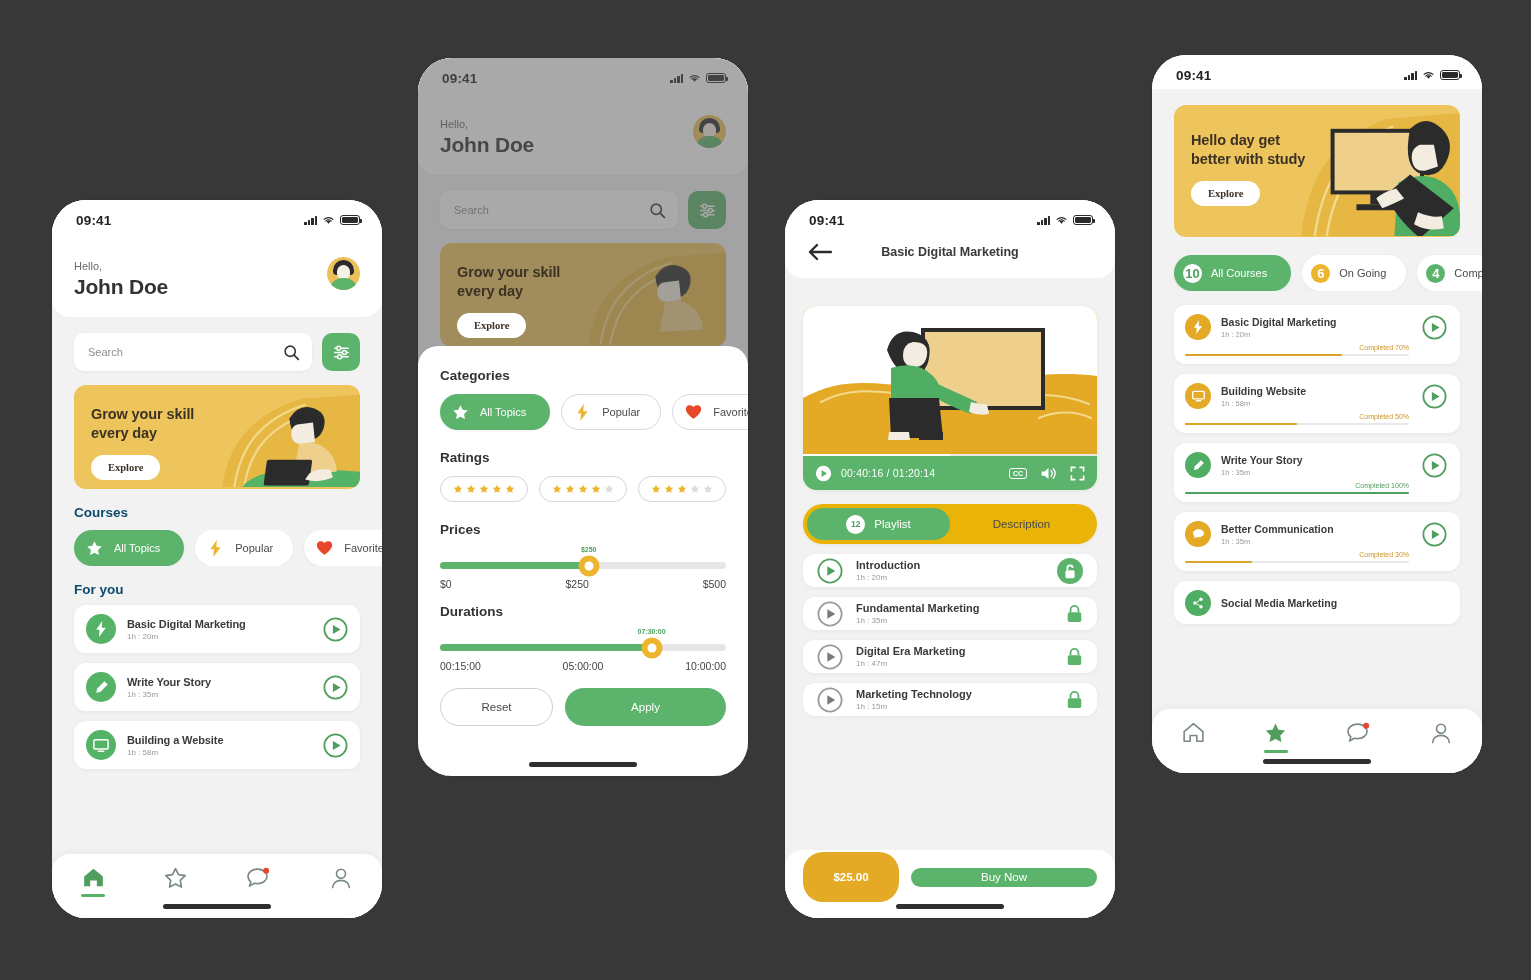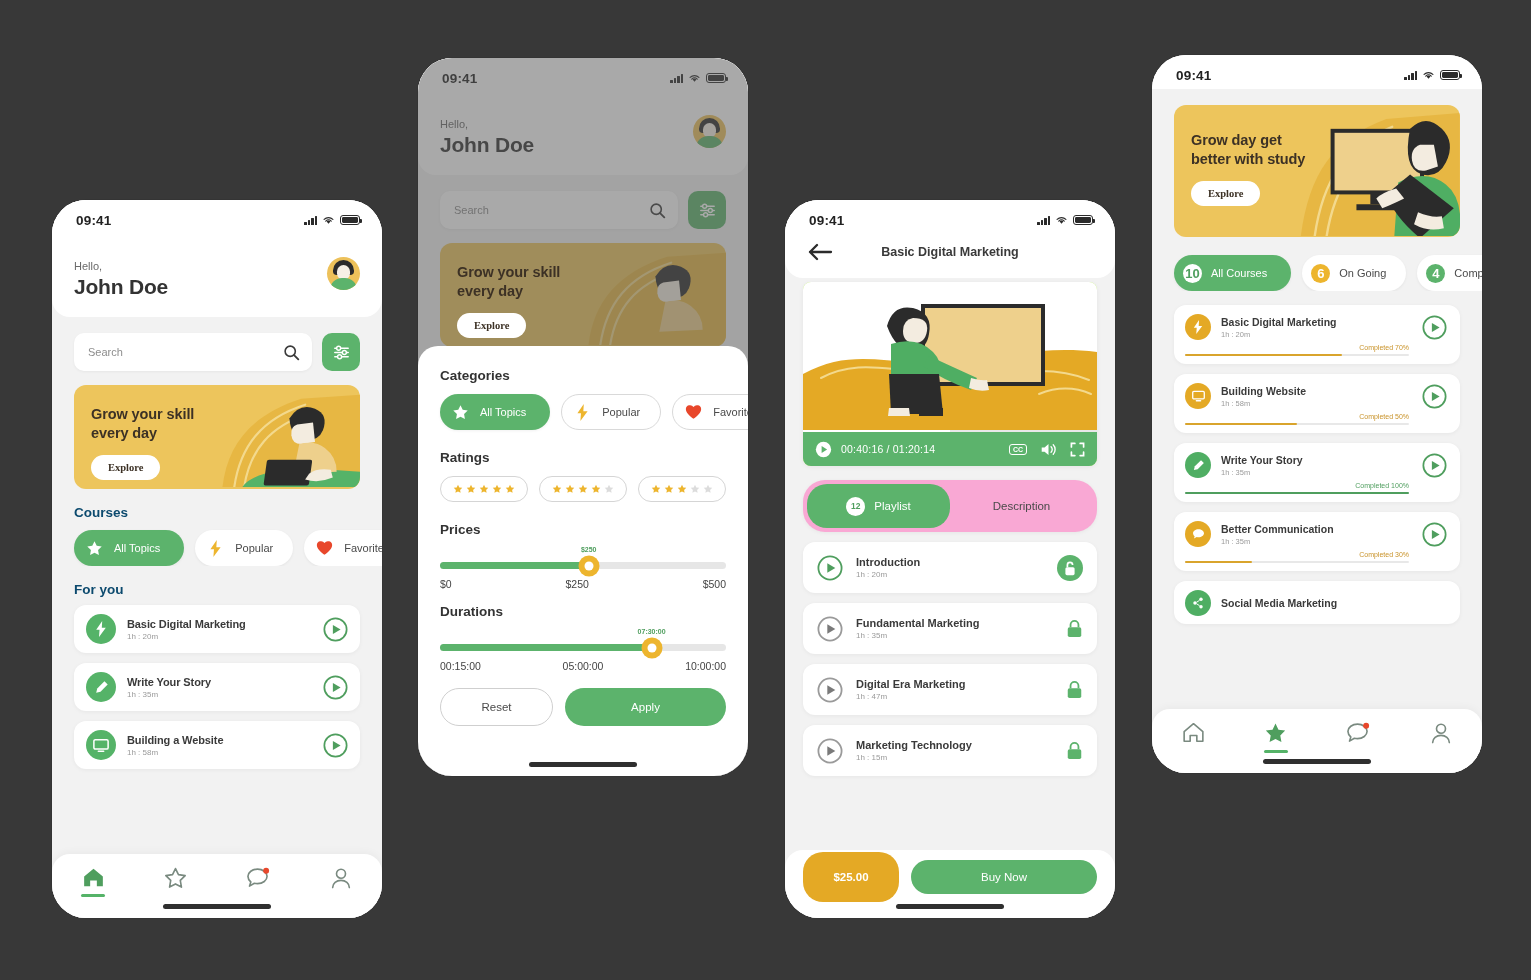--- a/index.html
+++ b/index.html
@@ -121,45 +121,45 @@
   .knob::after{content:''; width:9px; height:9px; border-radius:50%; background:#fff;}
   .knob-tip { position:absolute; top:-2px; transform:translateX(-50%); font-size:7px; color:#4f9e5e; font-weight:bold; white-space:nowrap;}
   .scale { display:flex; justify-content:space-between; font-size:10.5px; color:#444; margin-top:9px; margin-bottom:14px;}
   .sheet-btns { display:flex; gap:12px; margin-top:16px; }
   .btn-reset { flex:1; height:38px; border-radius:22px; border:1.3px solid #cfcfcf; background:#fff;
     display:flex; align-items:center; justify-content:center; font-size:11.5px; color:#4a4a4a; cursor:pointer;}
   .btn-apply { flex:1.45; height:38px; border-radius:22px; background:#5cb36c;
     display:flex; align-items:center; justify-content:center; font-size:11.5px; color:#fff; cursor:pointer;}
 
   
-  .player-card { margin: 4px 18px 0 18px; background:#bef264; border-radius:8px; overflow:hidden;
+  .player-card { margin: 28px 18px 0 18px; background:#bef264; border-radius:14px; overflow:hidden;
     box-shadow:0 1px 5px rgba(0,0,0,.06); }
   .video-art { height:150px; background:#fff; position:relative; overflow:hidden;}
   .video-ctrl { height:34px; background:#5cb36c; display:flex; align-items:center; padding: 0 12px; gap:9px; position:relative;}
   .vc-time { font-size:10.5px; color:#fff; letter-spacing:.2px;}
   .vc-right { margin-left:auto; display:flex; align-items:center; gap:13px;}
   .vc-cc { border:1.3px solid #fff; border-radius:3px; font-size:7px; color:#fff; padding:1px 3px; font-weight:bold; line-height:1;}
-  .tabrow { margin: 14px 18px 0 18px; height:52px; background:#f9a8d4; border-radius:22px; display:flex; align-items:center;
+  .tabrow { margin: 14px 18px 0 18px; height:40px; background:#eab308; border-radius:22px; display:flex; align-items:center;
     padding:4px; box-shadow:0 1px 4px rgba(0,0,0,.05);}
   .tab { flex:1; height:100%; border-radius:20px; display:flex; align-items:center; justify-content:center; gap:9px;
     font-size:11.5px; color:#4a4a4a; cursor:pointer;}
   .tab.active { background:#5cb36c; color:#fff; }
   .tab-badge { width:19px; height:19px; border-radius:50%; background:#fff; color:#4f9e5e;
     font-size:8.5px; font-weight:bold; display:flex; align-items:center; justify-content:center;}
   .pl-wrap { padding: 10px 18px 0 18px; }
-  .pl-card { background:#fff; border-radius:12px; height:51px; margin-bottom:10px; display:flex; align-items:center;
+  .pl-card { background:#fff; border-radius:12px; height:33px; margin-bottom:10px; display:flex; align-items:center;
     padding: 0 14px; box-shadow:0 1px 4px rgba(0,0,0,.05);}
   .pl-txt{flex:1; margin-left:13px;}
   .pl-title{font-size:11px; font-weight:bold; color:#3a3a3a;}
   .pl-sub{font-size:8px; color:#9a9a9a; margin-top:2px;}
   .buybar { position:absolute; left:0; right:0; bottom:0; height:68px; background:#fff; border-radius:18px 18px 0 0;
     display:flex; align-items:center; gap:12px; padding: 0 18px 14px 18px; }
   .price-btn { width:96px; height:50px; border-radius:20px; background:#e4a925; color:#fff; font-size:11.5px;
     display:flex; align-items:center; justify-content:center; font-weight:bold; cursor:pointer;}
-  .buy-btn { flex:1; height:34px; border-radius:20px; background:#5cb36c; color:#fff; font-size:11.5px;
+  .buy-btn { flex:1; height:19px; border-radius:20px; background:#5cb36c; color:#fff; font-size:11.5px;
     display:flex; align-items:center; justify-content:center; cursor:pointer;}
 
   
   .mc-card { background:#fff; border-radius:12px; margin-bottom:10px; padding: 9px 13px 8px 11px;
     box-shadow:0 1px 4px rgba(0,0,0,.05); }
   .mc-top { display:flex; align-items:center; }
   .mc-ico { width:26px; height:26px; border-radius:50%; flex:0 0 auto; margin-right:10px;
     display:flex; align-items:center; justify-content:center;}
   .mc-txt{flex:1}
   .mc-title{font-size:10.5px; font-weight:bold; color:#3a3a3a;}
@@ -738,21 +738,21 @@
           <path d="M100 88 h14 v12 h-14z" fill="#2b2b2b"></path>
           <path d="M86 100 h42 v6 h-42z" fill="#2b2b2b"></path>
           <path d="M140 24 q16 -16 32 0 q14 14 4 34 q-8 16 -24 12 q-20 -6 -12 -46z" fill="#2b2b2b"></path>
           <path d="M150 40 q-10 4 -8 16 q2 12 14 10 l12 -4 l-4 -22z" fill="#f3ece0"></path>
           <path d="M128 78 q28 -14 48 2 q18 14 14 52 l-66 2 z" fill="#4fae63"></path>
           <path d="M140 70 q26 20 44 34 l-34 30 q-26 -22 -34 -44z" fill="#2b2b2b"></path>
           <path d="M126 84 q-14 4 -20 10 l6 10 q14 -6 22 -10z" fill="#f3ece0"></path>
           <path d="M148 108 q14 6 24 4 l2 12 q-16 4 -30 -4z" fill="#f3ece0"></path>
         </svg>
         <div class="banner-txt" style="top:26px;">
-          <h3><span>Grow day get</span><br><span>better with study</span></h3>
+          <h3><span>Hello day get</span><br><span>better with study</span></h3>
           <div class="explore-btn">Explore</div>
         </div>
       </div>
 
       <div class="chiprow" style="padding-top:18px;">
         <div class="chip active">
           <span class="cnt-badge" style="background:#ffffff;color:#4f9e5e;">10</span>
           <span class="chip-label">All Courses</span>
         </div>
         <div class="chip">

